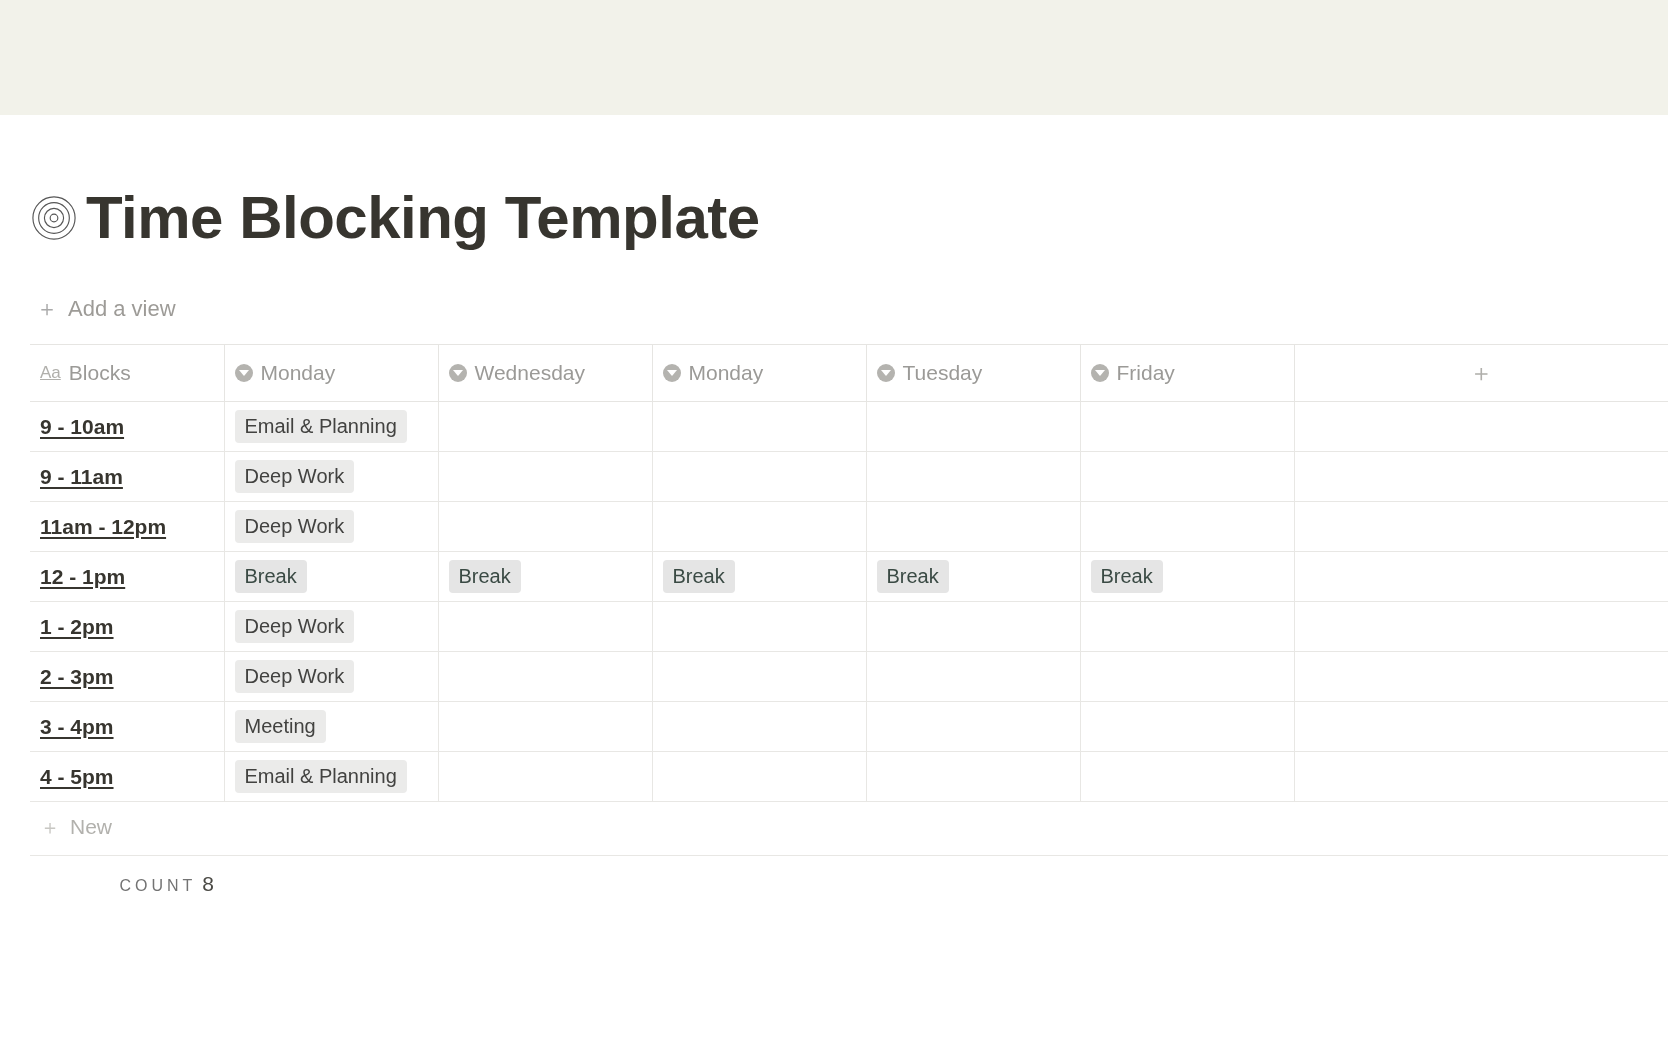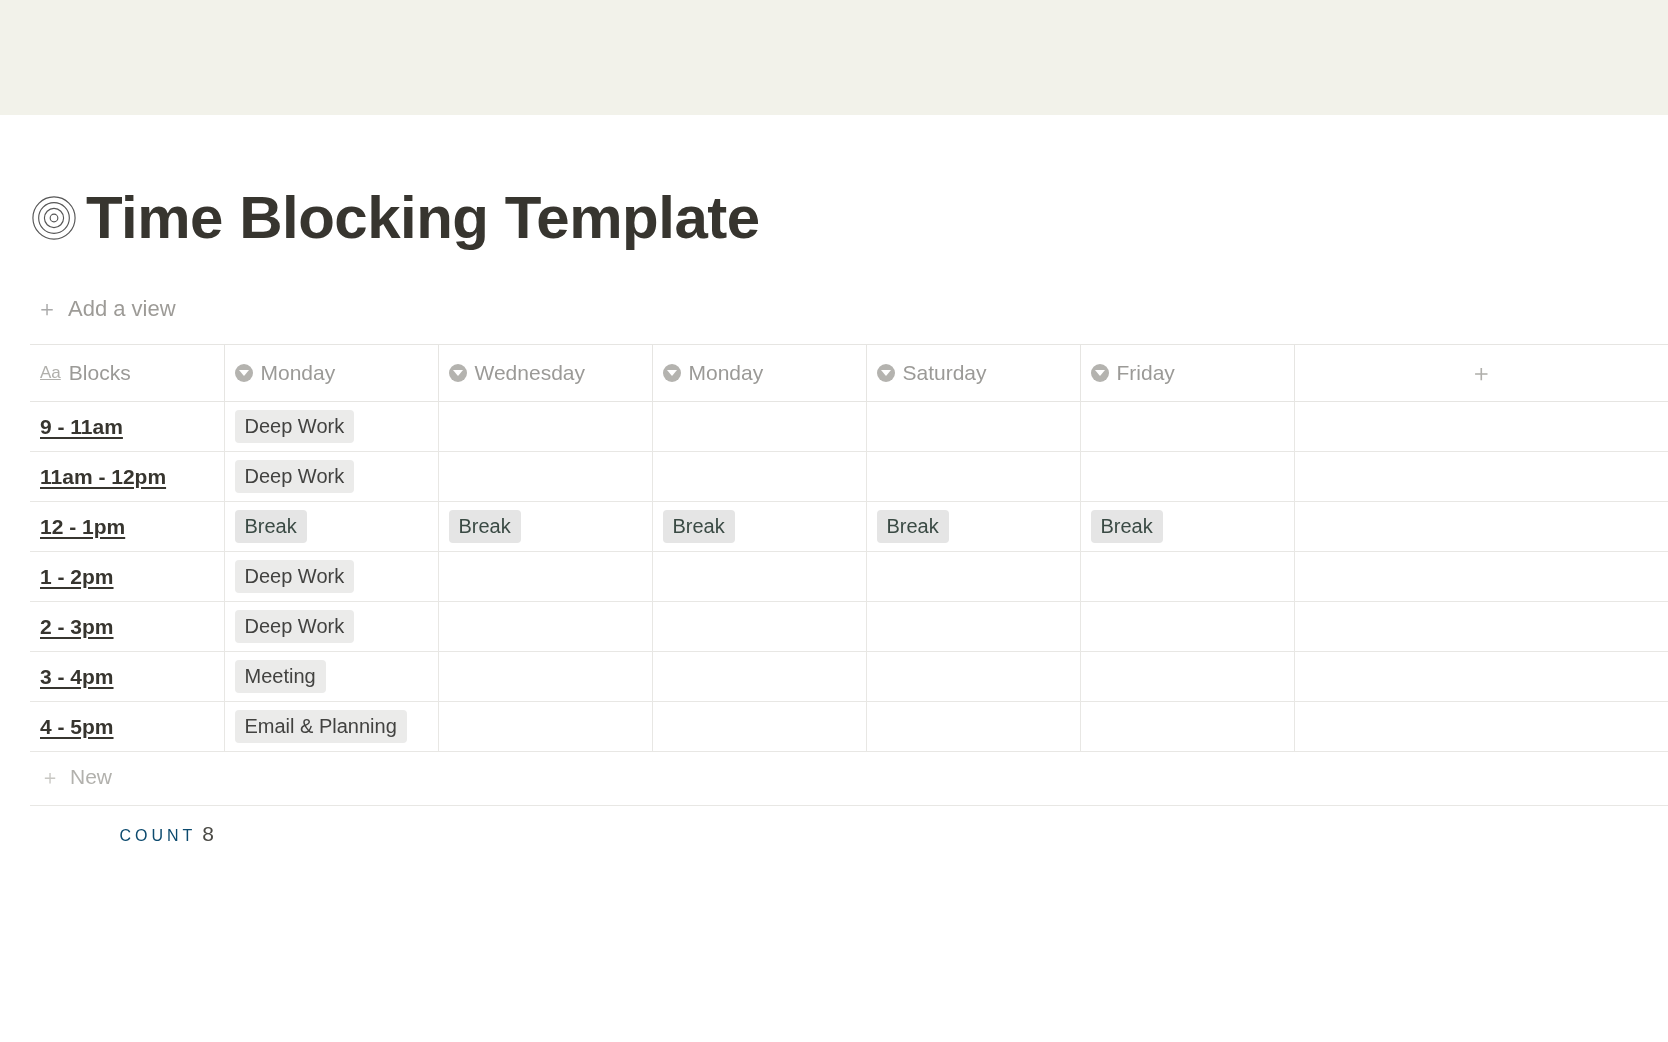--- a/index.html
+++ b/index.html
@@ -48,21 +48,21 @@
     vertical-align: middle;
   }
   tbody td:last-child { border-right: none; }
   tbody td.block-label { font-weight: 600; text-decoration: underline; text-decoration-thickness: 1.5px; text-underline-offset: 3px; }
   .tag { display: inline-block; padding: 3px 10px 4px 10px; border-radius: 4px; font-size: 20px; line-height: 1.3; }
   .tag-gray  { background: #ebebea; color: #424240; }
   .tag-green { background: #e5e5e5; color: #3a4a44; }
   .new-row td { color: #b2b1ad; font-size: 21px; padding: 12px 10px 14px 10px; }
   .new-row .plus { color: #c8c7c3; margin-right: 10px; font-size: 20px; }
   .footer-row td { border: none; text-align: left; padding: 16px 10px; }
-  .count-label { letter-spacing: 4px; text-transform: uppercase; font-size: 16px; color: #0c4a6e; margin-right: 6px; }
+  .count-label { letter-spacing: 4px; text-transform: uppercase; font-size: 16px; color: #737373; margin-right: 6px; }
   .count-value { font-size: 21px; color: #4a4944; }
   col.c-blocks { width: 194px; }
   col.c-day    { width: 214px; }
   col.c-plus   { width: auto; }
   .th-plus { color: #b0afab; font-size: 24px; text-align: center; }
 </style>
 </head>
 <body>
 
 <div class="top-banner"></div>
@@ -119,36 +119,45 @@
           </th>
           <th>
             <span class="th-inner">
               <span class="ico-drop"></span>
               <span>Monday</span>
             </span>
           </th>
           <th>
             <span class="th-inner">
               <span class="ico-drop"></span>
-              <span>Saturday</span>
+              <span>Tuesday</span>
             </span>
           </th>
           <th>
             <span class="th-inner">
               <span class="ico-drop"></span>
               <span>Friday</span>
             </span>
           </th>
           <th class="th-plus">
             <span>＋</span>
           </th>
         </tr>
       </thead>
       <tbody id="tbody">
           <tr>
+            <td class="block-label">9 - 10am</td>
+            <td><span class="tag tag-gray">Email &amp; Planning</span></td>
+            <td></td>
+            <td></td>
+            <td></td>
+            <td></td>
+            <td></td>
+          </tr>
+          <tr>
             <td class="block-label">9 - 11am</td>
             <td><span class="tag tag-gray">Deep Work</span></td>
             <td></td>
             <td></td>
             <td></td>
             <td></td>
             <td></td>
           </tr>
           <tr>
             <td class="block-label">11am - 12pm</td>

